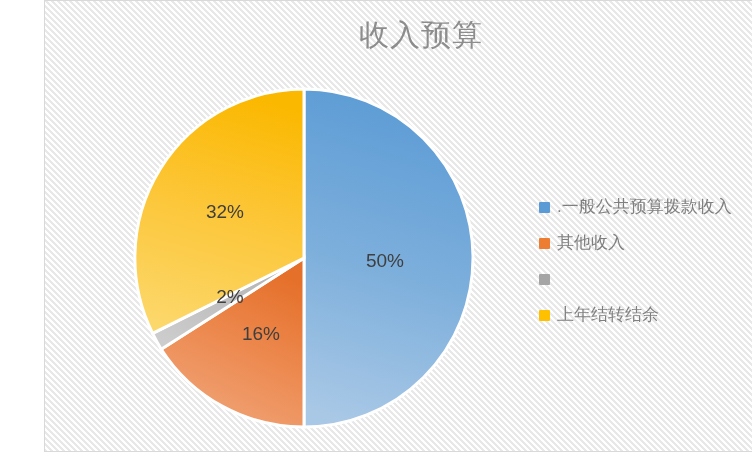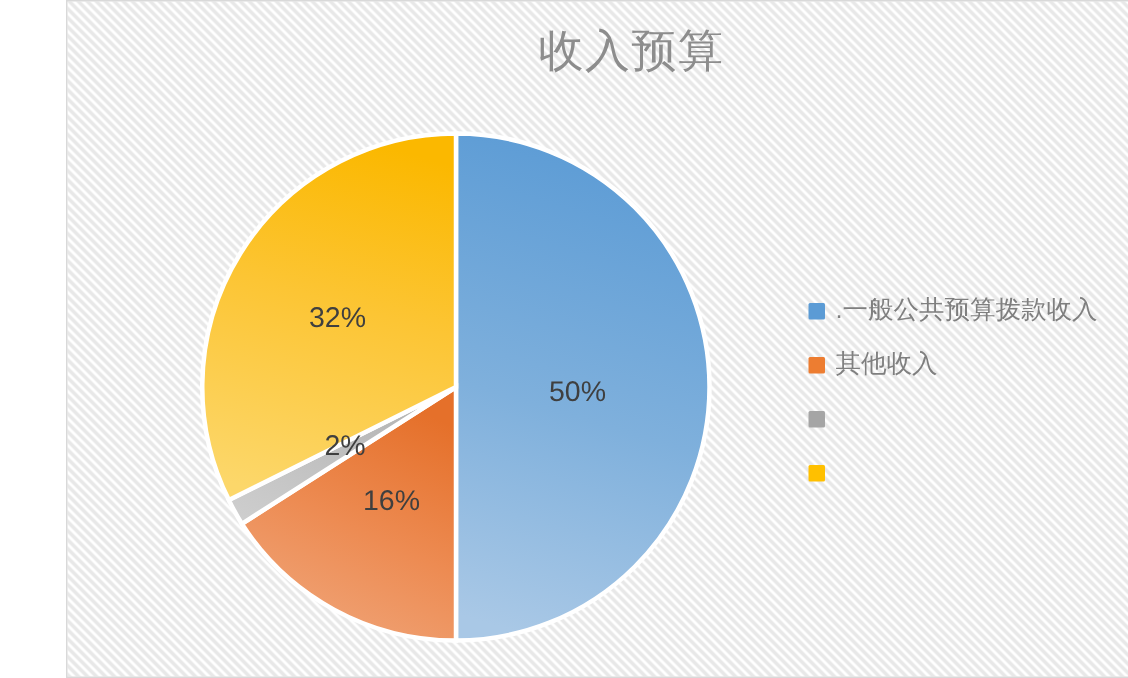--- a/index.html
+++ b/index.html
@@ -147,16 +147,17 @@
       <span class="legend-swatch" style="background:#ED7D31"></span>
       <span class="legend-label">其他收入</span>
     </div>
 
     <div class="legend-item">
       <span class="legend-swatch" style="background:#A5A5A5"></span>
     </div>
 
     <div class="legend-item">
       <span class="legend-swatch" style="background:#FFC000"></span>
+      <span class="legend-label">上年结转结余</span>
     </div>
 
   </div>
 </div>
 
 </body></html>

